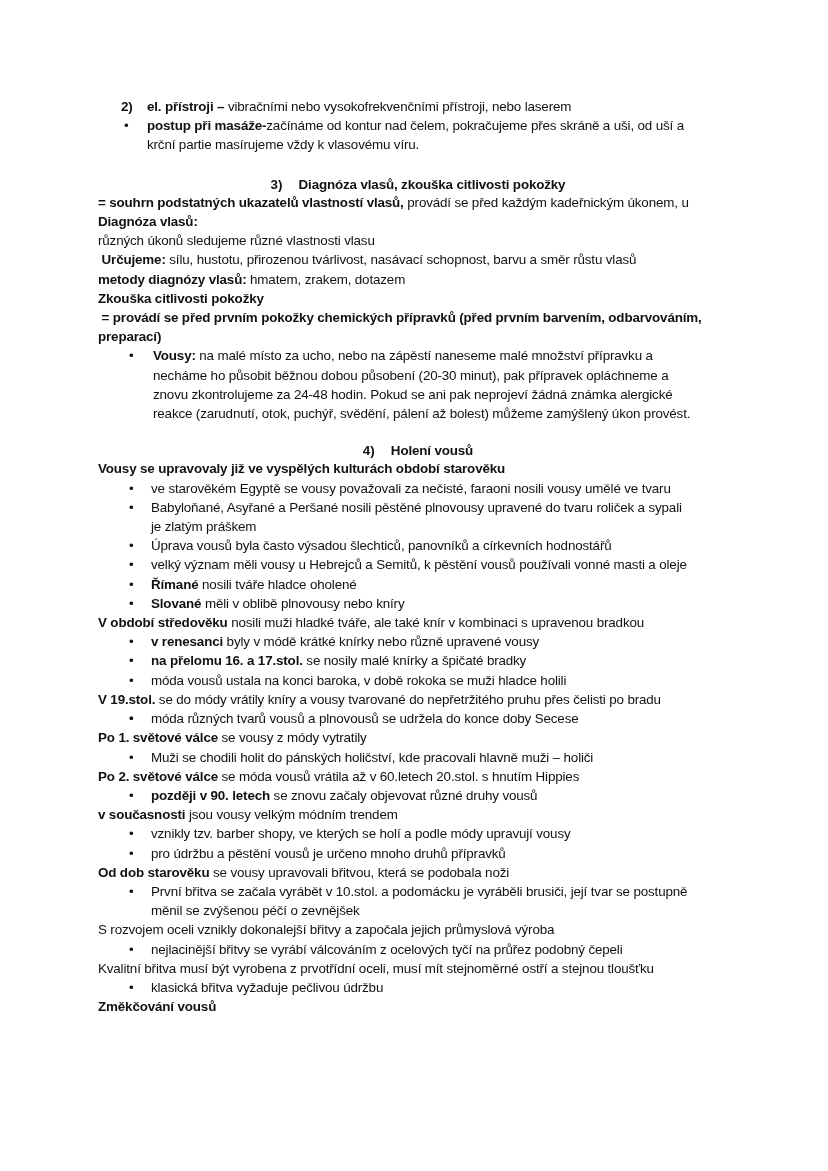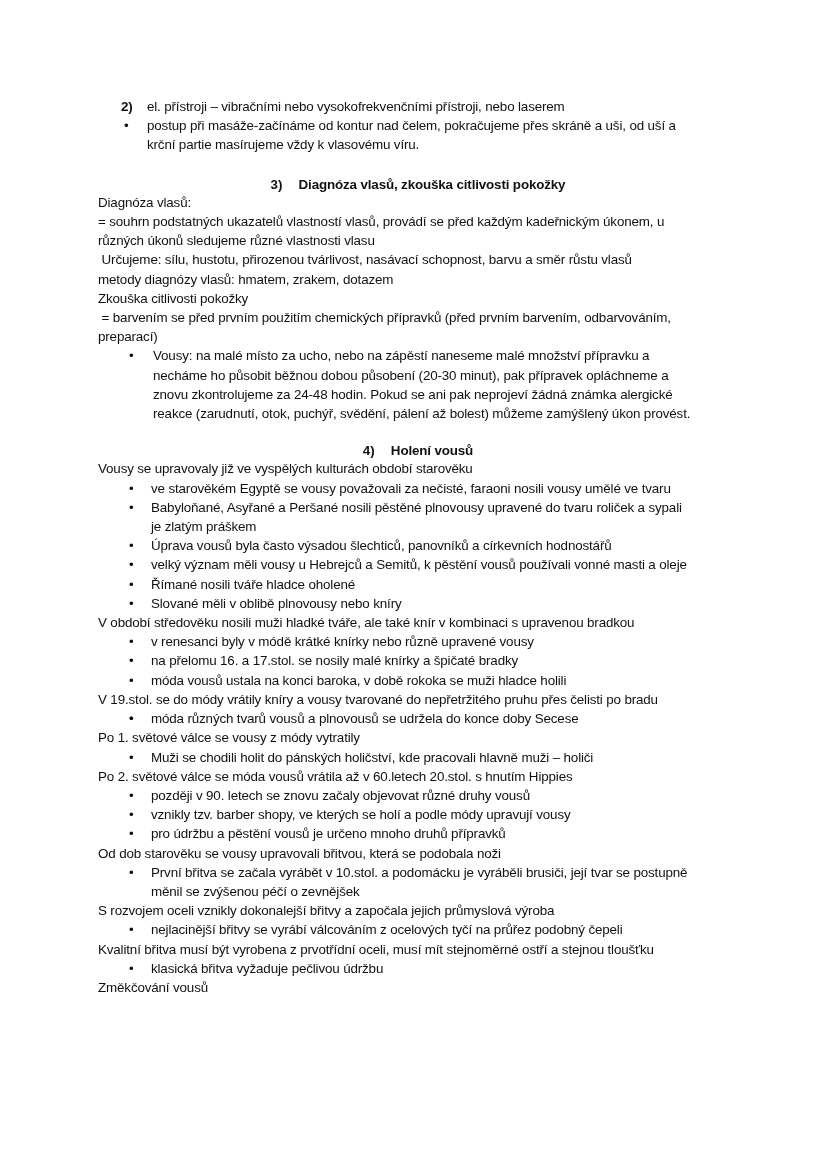--- a/index.html
+++ b/index.html
@@ -2,21 +2,21 @@
 <html><head>
 <meta charset="utf-8">
 <style>
   html, body { margin: 0; padding: 0; background: #ffffff; }
   body { width: 828px; height: 1171px; position: relative; overflow: hidden;
          font-family: "Liberation Sans", "DejaVu Sans", sans-serif; color: #111; }
   .page { position: absolute; left: 0; top: 0; width: 828px; height: 1171px; background: #fff; }
   .content { position: absolute; left: 98px; top: 97px; width: 640px;
              font-size: 13.4px; line-height: 19.2px; letter-spacing: -0.15px; }
   .line { white-space: nowrap; }
-  b, .b { font-weight: normal; }
+  b, .b { font-weight: bold; }
   .heading { text-align: center; font-weight: bold; margin: 10px 0 -1px 0; padding-left: 0; }
   .heading .num { display: inline-block; width: 28px; text-align: left; }
   .numbered { position: relative; padding-left: 49px; }
   .numbered .n { position: absolute; left: 23px; font-weight: bold; }
   .bl1 { position: relative; padding-left: 49px; }
   .bl1 .dot { position: absolute; left: 26px; top: 0; }
   .bl2 { position: relative; padding-left: 55px; }
   .bl2 .dot { position: absolute; left: 31px; top: 0; }
   .bl3 { position: relative; padding-left: 53px; }
   .bl3 .dot { position: absolute; left: 31px; top: 0; }
@@ -35,33 +35,33 @@
       <span class="dot">•</span>
       <b>postup při masáže-</b><span>začínáme od kontur nad čelem, pokračujeme přes skráně a uši, od uší a</span>
     </div>
     <div class="line bl1">
       <span>krční partie masírujeme vždy k vlasovému víru.</span>
     </div>
 
     <div class="line heading" style="margin-top:20px;">
       <span class="num">3)</span><span>Diagnóza vlasů, zkouška citlivosti pokožky</span>
     </div>
-    <div class="line b">Diagnóza vlasů:</div>
     <div class="line">
       <b>= souhrn podstatných ukazatelů vlastností vlasů,</b><span> provádí se před každým kadeřnickým úkonem, u</span>
     </div>
+    <div class="line b">Diagnóza vlasů:</div>
     <div class="line">různých úkonů sledujeme různé vlastnosti vlasu</div>
     <div class="line">
       &nbsp;<b>Určujeme:</b><span> sílu, hustotu, přirozenou tvárlivost, nasávací schopnost, barvu a směr růstu vlasů</span>
     </div>
     <div class="line">
       <b>metody diagnózy vlasů:</b><span> hmatem, zrakem, dotazem</span>
     </div>
     <div class="line b">Zkouška citlivosti pokožky</div>
-    <div class="line b" style="white-space:pre;"> = barvením se před prvním použitím chemických přípravků (před prvním barvením, odbarvováním,</div>
+    <div class="line b" style="white-space:pre;"> = provádí se před prvním pokožky chemických přípravků (před prvním barvením, odbarvováním,</div>
     <div class="line b">preparací)</div>
     <div class="line bl2">
       <span class="dot">•</span>
       <b>Vousy:</b><span> na malé místo za ucho, nebo na zápěstí naneseme malé množství přípravku a</span>
     </div>
     <div class="line bl2">necháme ho působit běžnou dobou působení (20-30 minut), pak přípravek opláchneme a</div>
     <div class="line bl2">znovu zkontrolujeme za 24-48 hodin. Pokud se ani pak neprojeví žádná známka alergické</div>
     <div class="line bl2">reakce (zarudnutí, otok, puchýř, svědění, pálení až bolest) můžeme zamýšlený úkon provést.</div>
 
     <div class="line heading" style="margin-top:18px;">
@@ -85,20 +85,21 @@
     <div class="line"><b>V 19.stol.</b><span> se do módy vrátily kníry a vousy tvarované do nepřetržitého pruhu přes čelisti po bradu</span></div>
     <div class="line bl3"><span class="dot">•</span></div>
     <div class="line bl3"><span class="dot">•</span><span>móda různých tvarů vousů a plnovousů se udržela do konce doby Secese</span></div>
 
     <div class="line"><b>Po 1. světové válce</b><span> se vousy z módy vytratily</span></div>
     <div class="line bl3"><span class="dot">•</span><span>Muži se chodili holit do pánských holičství, kde pracovali hlavně muži – holiči</span></div>
 
     <div class="line"><b>Po 2. světové válce</b><span> se móda vousů vrátila až v 60.letech 20.stol. s hnutím Hippies</span></div>
     <div class="line bl3"><span class="dot">•</span><b>později v 90. letech</b><span> se znovu začaly objevovat různé druhy vousů</span></div>
 
+    <div class="line"><b>v současnosti</b><span> jsou vousy velkým módním trendem</span></div>
     <div class="line bl3"><span class="dot">•</span><span>vznikly tzv. barber shopy, ve kterých se holí a podle módy upravují vousy</span></div>
     <div class="line bl3"><span class="dot">•</span><span>pro údržbu a pěstění vousů je určeno mnoho druhů přípravků</span></div>
 
     <div class="line"><b>Od dob starověku</b><span> se vousy upravovali břitvou, která se podobala noži</span></div>
     <div class="line bl3"><span class="dot">•</span><span>První břitva se začala vyrábět v 10.stol. a podomácku je vyráběli brusiči, její tvar se postupně</span></div>
     <div class="line bl3">měnil se zvýšenou péčí o zevnějšek</div>
 
     <div class="line">S rozvojem oceli vznikly dokonalejší břitvy a započala jejich průmyslová výroba</div>
     <div class="line bl3"><span class="dot">•</span><span>nejlacinější břitvy se vyrábí válcováním z ocelových tyčí na průřez podobný čepeli</span></div>
 

